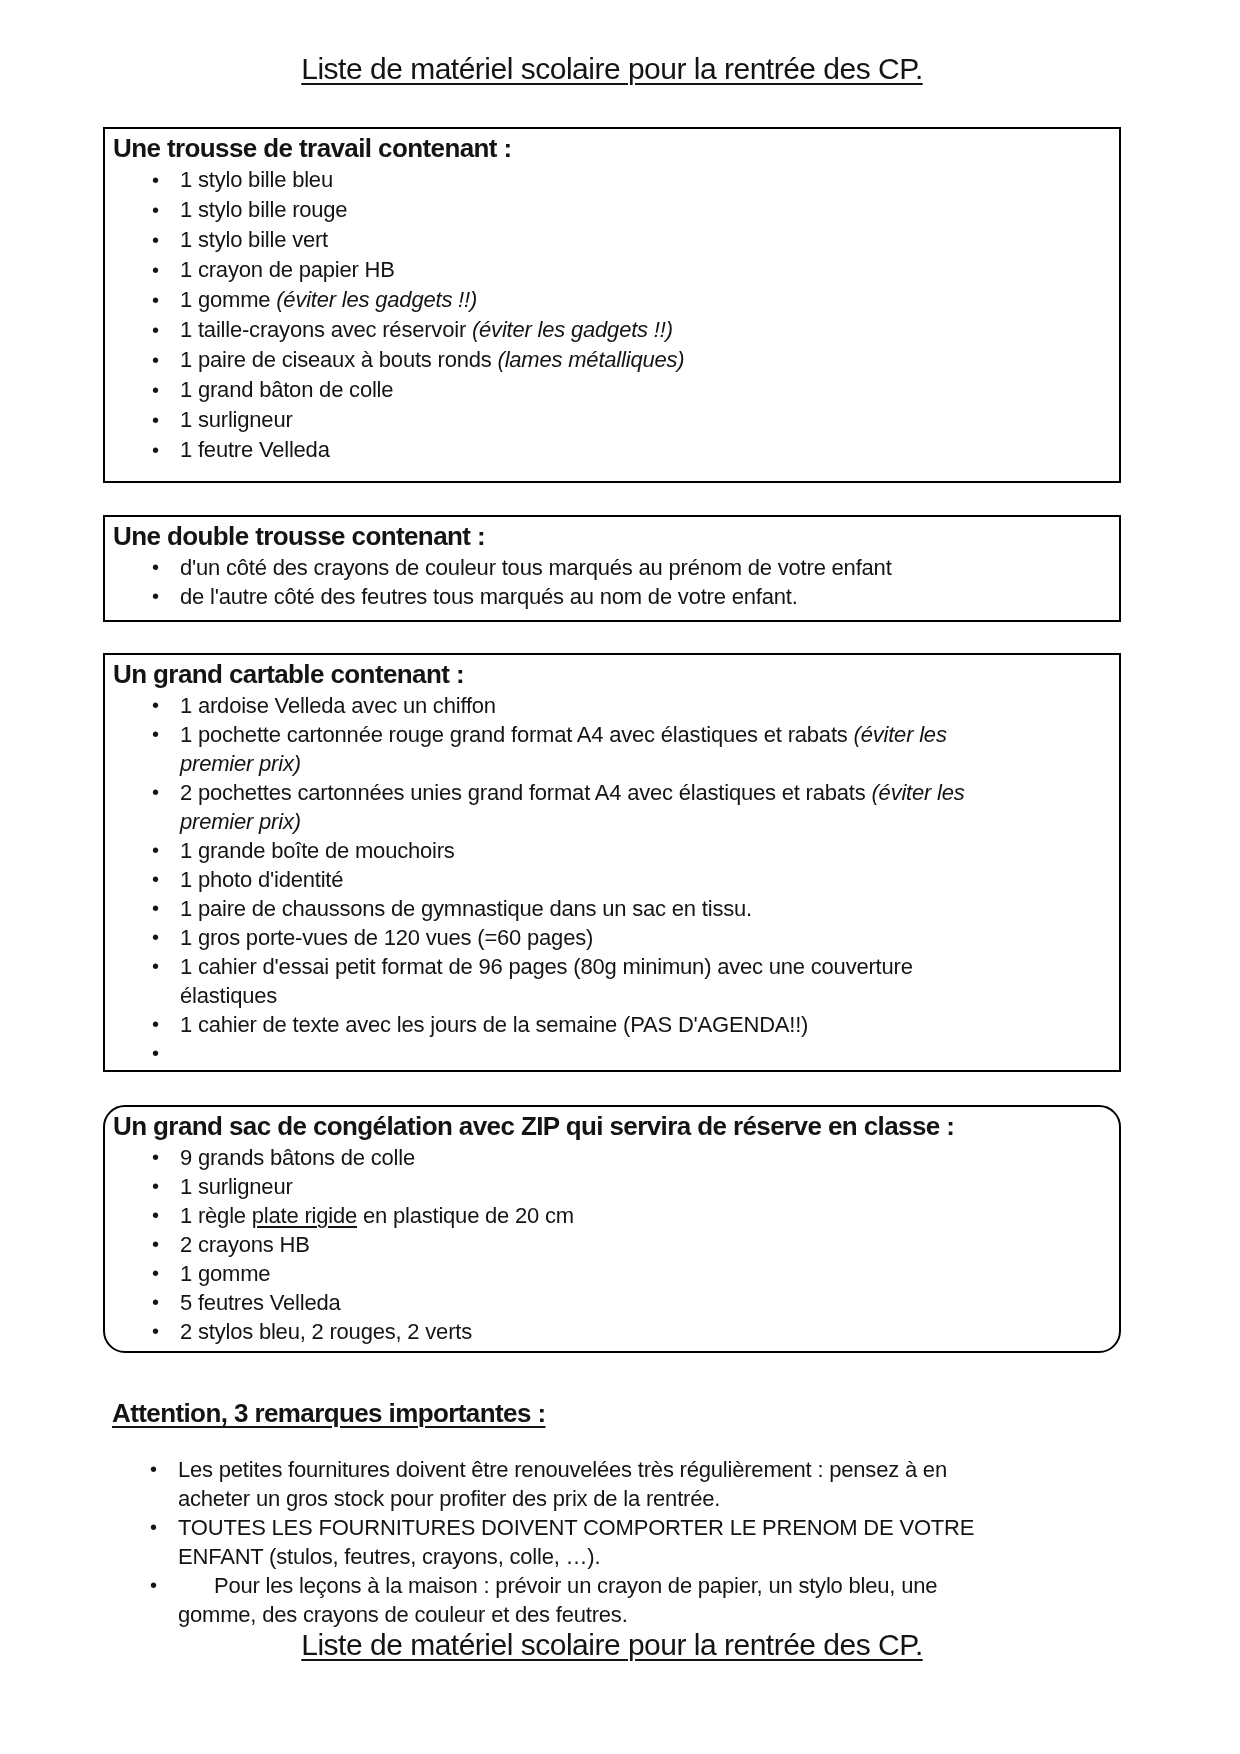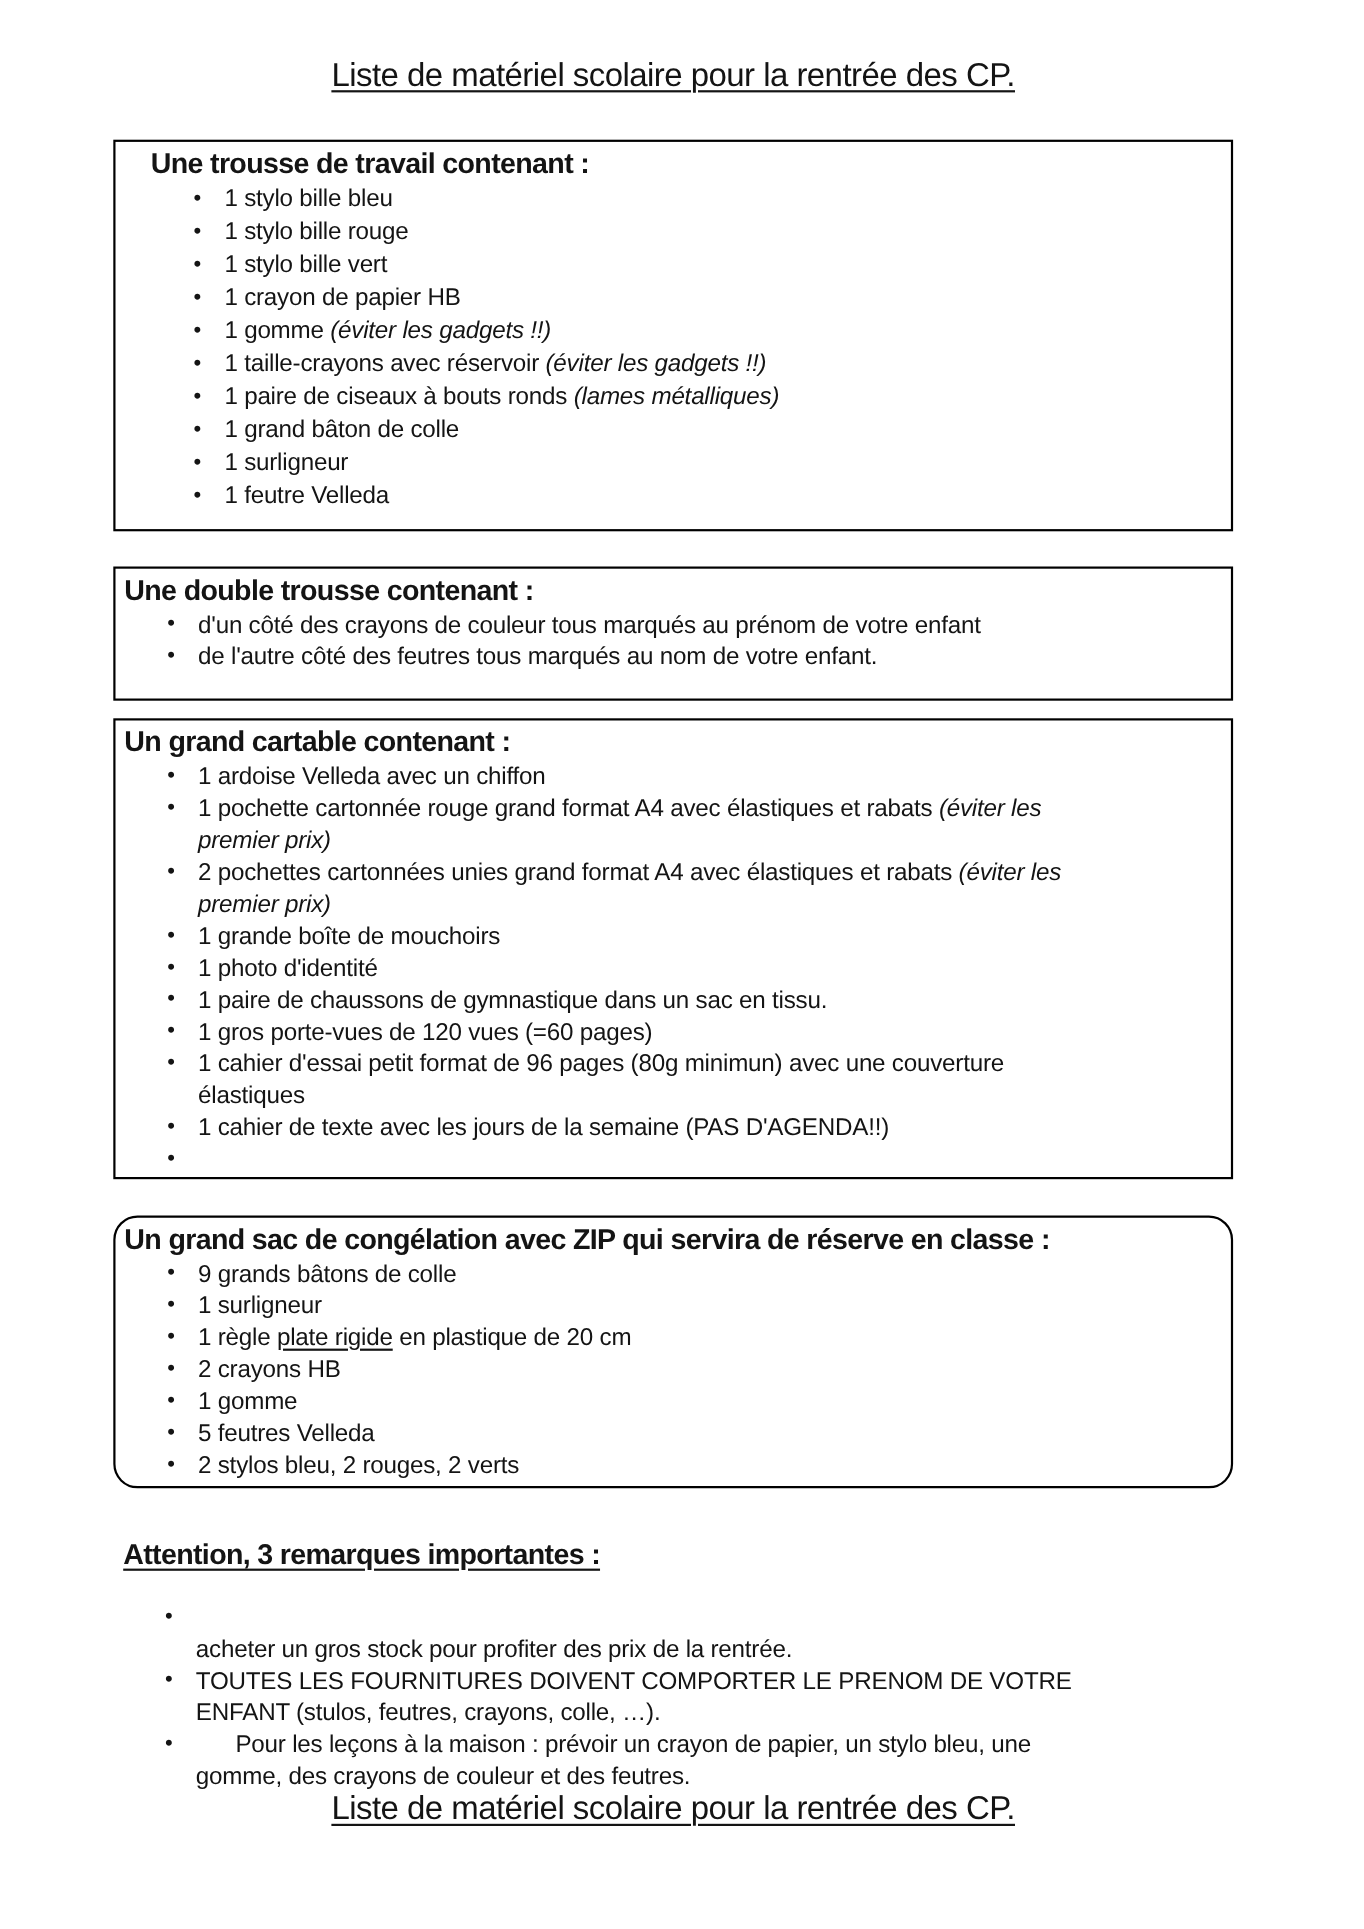--- a/index.html
+++ b/index.html
@@ -30,22 +30,22 @@
   .doc-title.bottom { top: 1628px; }
 
   .supply-box {
     position: absolute;
     left: 103px;
     width: 1018px;
     border: 2px solid #000000;
     box-sizing: border-box;
     background: #ffffff;
   }
-  .box1 { top: 127px; height: 356px; padding-left: 24px; }
-  .box2 { top: 515px; height: 122px; }
+  .box1 { top: 127px; height: 356px; }
+  .box2 { top: 515px; height: 107px; }
   .box3 { top: 653px; height: 419px; }
   .box4 { top: 1105px; height: 248px; border-radius: 22px; }
 
   .box-header {
     margin: 2px 0 0 8px;
     font-size: 26px;
     font-weight: 700;
     letter-spacing: -0.6px;
     line-height: 34px;
     white-space: nowrap;
@@ -151,21 +151,21 @@
         <li><span class="bullet">•</span><span>1 gomme</span></li>
         <li><span class="bullet">•</span><span>5 feutres Velleda</span></li>
         <li><span class="bullet">•</span><span>2 stylos bleu, 2 rouges, 2 verts</span></li>
       </ul>
   </section>
 
   <div class="attention-heading">Attention, 3 remarques importantes :</div>
 
   <div class="attention-list-wrap">
     <ul class="item-list">
-        <li><span class="bullet">•</span><br><span>acheter un gros stock pour profiter des prix de la rentrée.</span></li>
+        <li><span class="bullet">•</span><span>Les petites fournitures doivent être renouvelées très régulièrement : pensez à en</span><br><span>acheter un gros stock pour profiter des prix de la rentrée.</span></li>
         <li><span class="bullet">•</span><span>TOUTES LES FOURNITURES DOIVENT COMPORTER LE PRENOM DE VOTRE</span><br><span>ENFANT (stulos, feutres, crayons, colle, …).</span></li>
         <li><span class="bullet">•</span><span class="bd">Pour les leçons à la maison :</span><span> prévoir un crayon de papier, un stylo bleu, une</span><br><span>gomme, des crayons de couleur et des feutres.</span></li>
       </ul>
   </div>
 
   <div class="doc-title bottom">Liste de matériel scolaire pour la rentrée des CP.</div>
 
 </div>
 
 </body></html>

